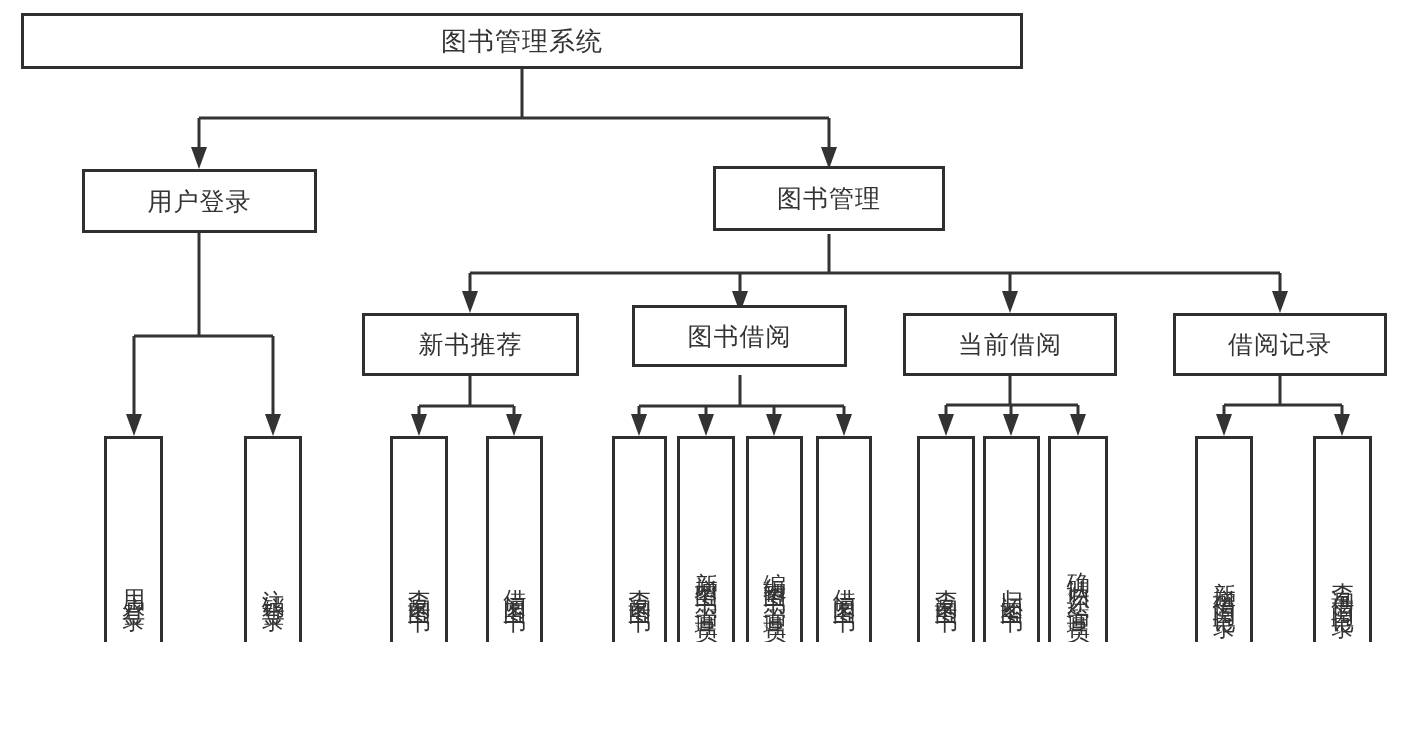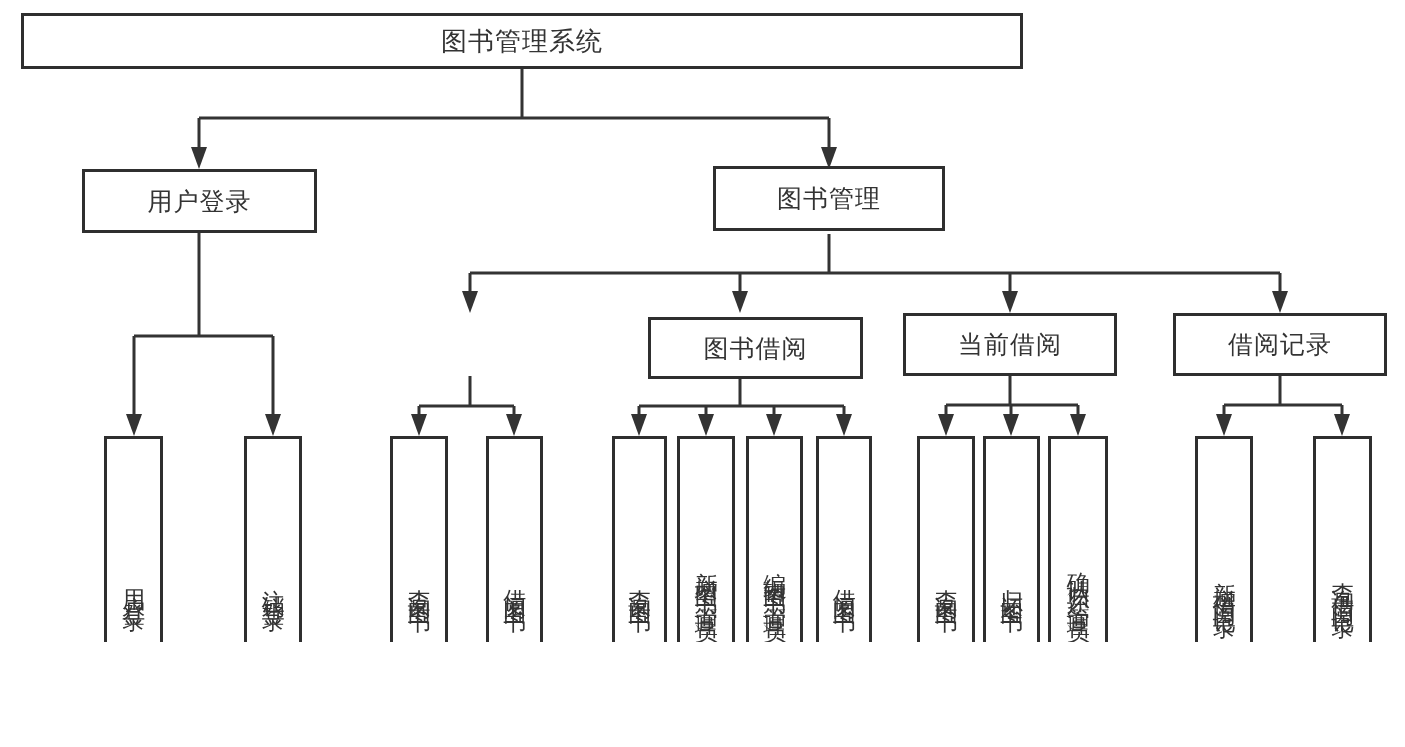--- a/index.html
+++ b/index.html
@@ -95,21 +95,22 @@
     <path d="M1280 376 V405 M1224 405 H1342 M1224 405 V416 M1342 405 V416"></path>
     <polygon points="1216,414 1232,414 1224,436"></polygon>
     <polygon points="1334,414 1350,414 1342,436"></polygon>
   </svg>
 
   <div class="node hnode root" style="left:21px;top:13px;width:1002px;height:56px;">图书管理系统</div>
 
   <div class="node hnode" style="left:82px;top:169px;width:235px;height:64px;">用户登录</div>
   <div class="node hnode" style="left:713px;top:166px;width:232px;height:65px;">图书管理</div>
 
-  <div class="node hnode" style="left:632px;top:317px;width:215px;height:62px;margin-left:16px;">图书借阅</div>
+  <div class="node hnode" style="left:362px;top:313px;width:217px;height:63px;">新书推荐</div>
+  <div class="node hnode" style="left:632px;top:305px;width:215px;height:62px;">图书借阅</div>
   <div class="node hnode" style="left:1173px;top:313px;width:214px;height:63px;">借阅记录</div>
   <div class="node hnode" style="left:903px;top:313px;width:214px;height:63px;">当前借阅</div>
 
   <div class="node vnode" style="left:104px;width:59px;">
     <span class="vtext">用户登录</span>
   </div>
   <div class="node vnode" style="left:244px;width:58px;">
     <span class="vtext">注销登录</span>
   </div>
 

